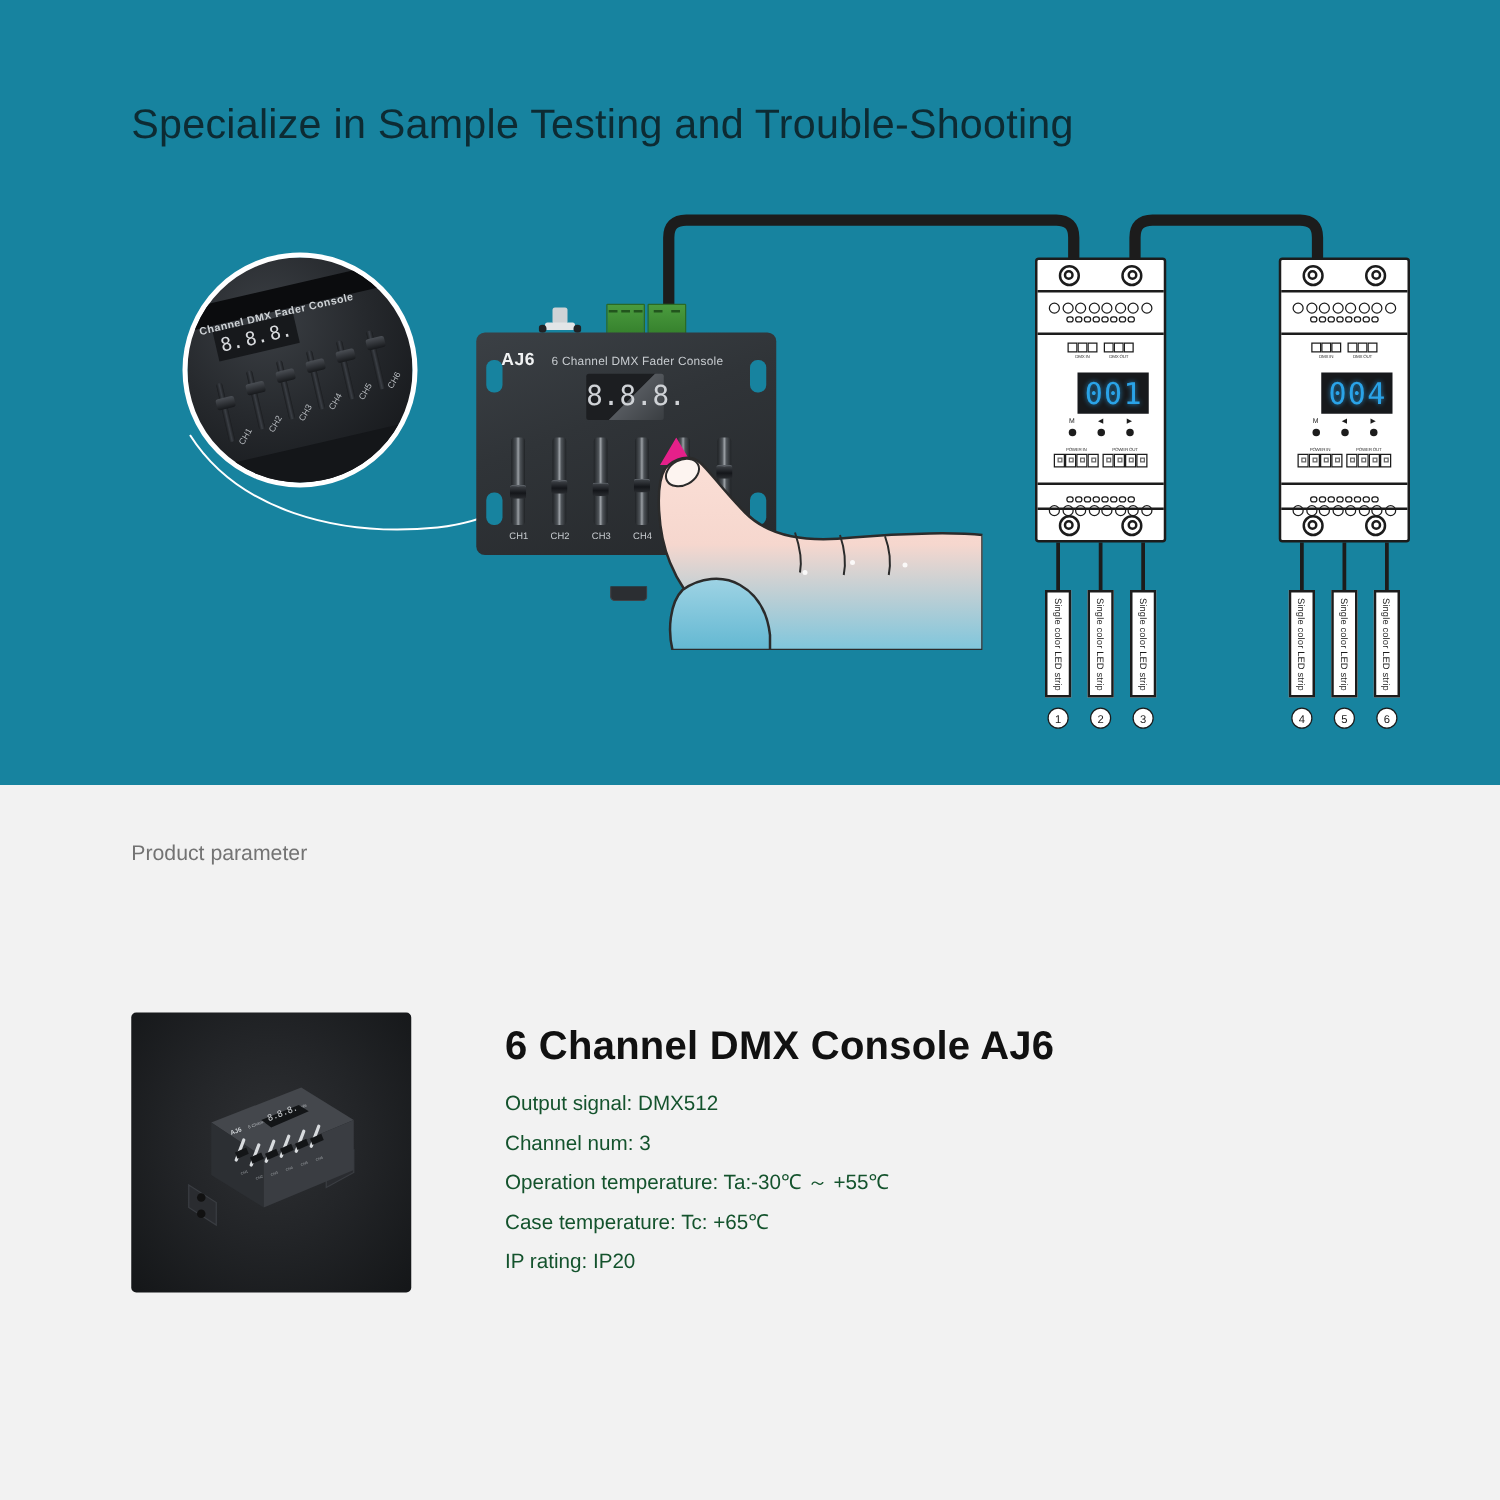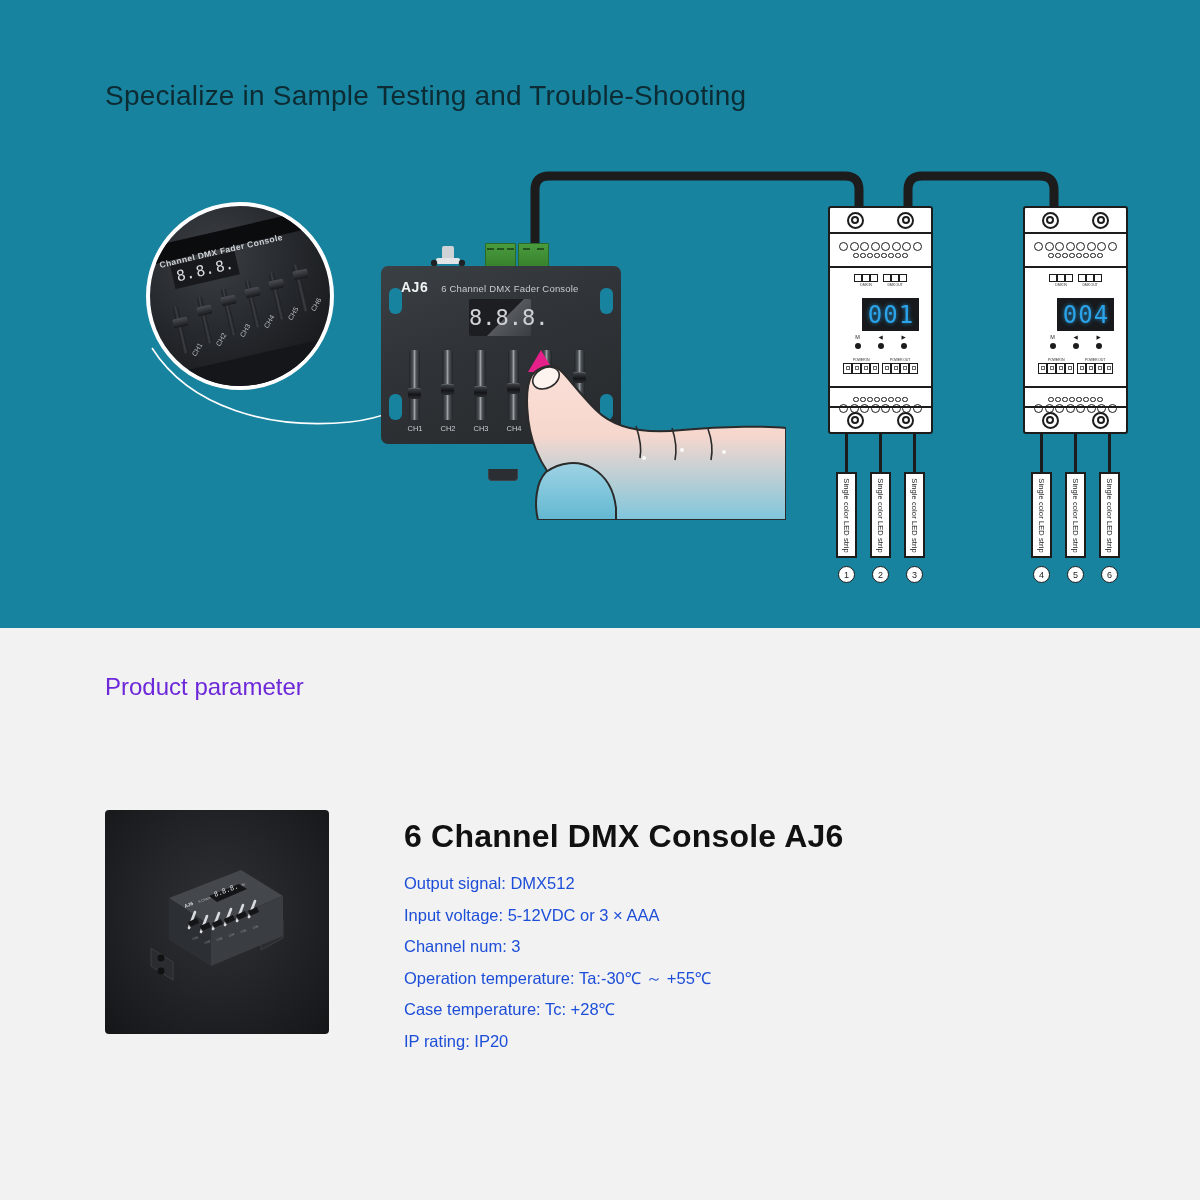--- a/index.html
+++ b/index.html
@@ -12,21 +12,21 @@
   #page { position: relative; width: 1200px; height: 1200px; }
 
   
   #hero {
     position: absolute; left: 0; top: 0;
     width: 1200px; height: 628px;
     background: #17839f;
   }
   #hero-title {
     position: absolute; left: 105px; top: 80px;
-    font-size: 28px; font-weight: 400; color: #0d2b33;
+    font-size: 33px; font-weight: 400; color: #0d2b33;
     letter-spacing: .2px; white-space: nowrap;
   }
   #hero-desc {
     position: absolute; left: 105px; top: 521px;
     width: 715px;
     font-size: 15.5px; line-height: 24px; color: #ffffff;
   }
 
   
   #magnifier {
@@ -222,35 +222,35 @@
     font-size: 9px; color: #1c1c1c;
   }
 
   
   #params {
     position: absolute; left: 0; top: 628px;
     width: 1200px; height: 572px; background: #f2f2f2;
   }
   #params-heading {
     position: absolute; left: 105px; top: 45px;
-    font-size: 24px; color: #6d28d9; font-weight: 400;
+    font-size: 17px; color: #737373; font-weight: 400;
   }
   #product-photo {
     position: absolute; left: 105px; top: 182px;
     width: 224px; height: 224px;
     background: radial-gradient(ellipse at 50% 45%, #2e3033 0%, #232528 45%, #141618 100%);
     border-radius: 4px;
   }
   #photo-device { position: absolute; left: 28px; top: 52px; width: 170px; height: 130px; }
   #spec-title {
     position: absolute; left: 404px; top: 190px;
     font-size: 32px; font-weight: 700; color: #111111; letter-spacing: .2px;
   }
   #spec-list { position: absolute; left: 404px; top: 240px; width: 520px; }
-  .spec-item { font-size: 16.5px; color: #1d4ed8; line-height: 31.5px; white-space: nowrap; }
+  .spec-item { font-size: 16.5px; color: #14532d; line-height: 31.5px; white-space: nowrap; }
 </style>
 </head>
 <body>
 
 <div id="page">
 
   <div id="hero">
 
     <div id="hero-title">Specialize in Sample Testing and Trouble-Shooting</div>
 
@@ -759,20 +759,19 @@
           <text x="108" y="71" transform="rotate(-21 108 71)">CH5</text>
           <text x="120" y="67" transform="rotate(-21 120 67)">CH6</text>
         </g>
       </svg>
     </div>
 
     <div id="spec-title">6 Channel DMX Console AJ6</div>
 
     <div id="spec-list">
       <div class="spec-item">Output signal: DMX512</div>
-      <div class="spec-item">Input voltage: 5-12VDC or 3 × AAA</div>
       <div class="spec-item">Channel num: 3</div>
       <div class="spec-item">Operation temperature: Ta:-30℃ ～ +55℃</div>
-      <div class="spec-item">Case temperature: Tc: +28℃</div>
+      <div class="spec-item">Case temperature: Tc: +65℃</div>
       <div class="spec-item">IP rating: IP20</div>
     </div>
   </div>
 </div>
 
 </body></html>

